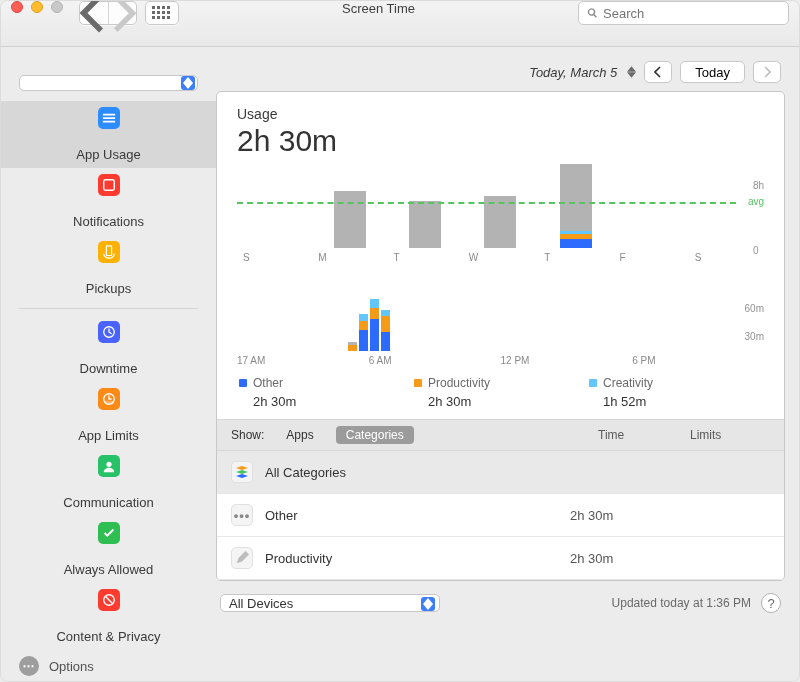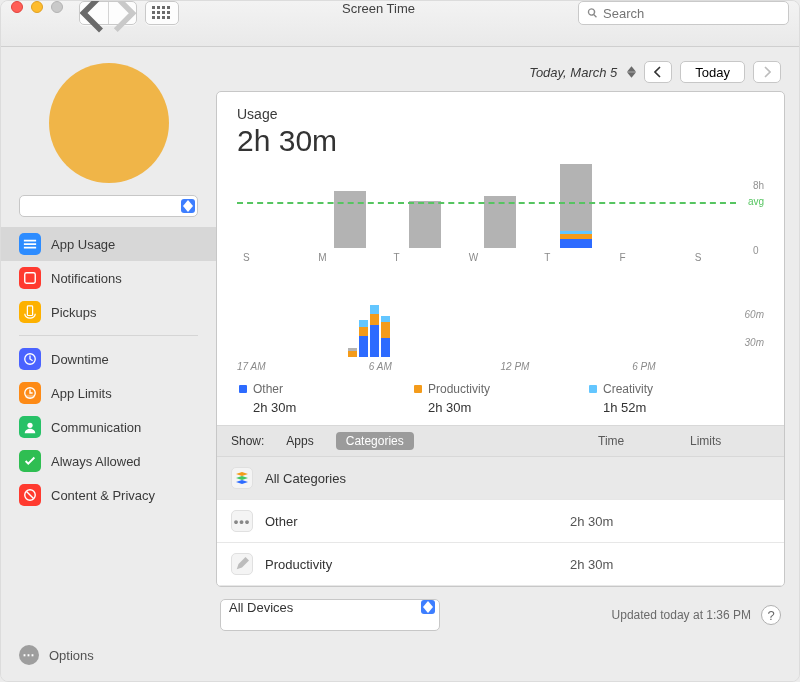--- a/index.html
+++ b/index.html
@@ -55,21 +55,21 @@
   .app { display:flex; height: calc(682px - 46px); }
   .sidebar { width: 215px; background:#ececec; display:flex; flex-direction:column; padding:12px 0;}
   .avatar { width:120px;height:120px;border-radius:50%;background:#f0b548; margin:4px auto 12px;}
   .userselect {
     margin:0 18px 10px; background:#fff;border:1px solid #c7c7c7;border-radius:5px;
     display:flex;align-items:center;justify-content:flex-end;height:22px;padding:0 2px;
   }
   .stepper{display:flex;flex-direction:column;background:#3d7eff;border-radius:3px;padding:1px 2px;gap:0;}
   .stepper svg{width:10px;height:6px;fill:#fff;display:block;}
   .sidebar hr{border:none;border-top:1px solid #d5d5d5;margin:6px 18px;}
-  .sbitem{display:flex;align-items:center;gap:10px;padding:6px 18px;font-size:13px;color:#3a3a3a;}
+  .sbitem{display:flex;align-items:center;gap:18px;padding:6px 18px;font-size:13px;color:#3a3a3a;flex-direction:column;}
   .sbitem.sel{background:#d7d7d7;}
   .sbicon{width:22px;height:22px;border-radius:5px;display:flex;align-items:center;justify-content:center;color:#fff;flex-shrink:0;}
   .sbicon svg{width:14px;height:14px;fill:#fff;}
   .opt{display:flex;align-items:center;gap:10px;padding:6px 18px;margin-top:auto;color:#525252;}
   .opticon{width:20px;height:20px;border-radius:50%;background:#9e9e9e;display:flex;align-items:center;justify-content:center;}
   .opticon span{color:#fff;font-weight:bold;font-size:12px;letter-spacing:1px;}
   
   .main{flex:1;display:flex;flex-direction:column;background:#ececec;padding:10px 14px 0 0;}
   .daterow{display:flex;align-items:center;justify-content:flex-end;gap:8px;padding:4px 4px 8px;}
   .datelabel{font-size:13px;color:#3a3a3a;font-style:italic;}
@@ -88,21 +88,21 @@
   .chart{position:relative;height:100px;}
   .chartrow{display:flex;align-items:flex-end;height:76px;position:relative;}
   .axis-r{position:absolute;right:0;top:8px;height:76px;display:flex;flex-direction:column;justify-content:space-between;font-size:10px;color:#929292;text-align:left;}
   .avgln{position:absolute;left:0;right:28px;top:30px;border-top:2px dashed #56c561;}
   .avglbl{position:absolute;right:0;top:24px;font-size:10px;color:#56c561;}
   .daycol{flex:1;display:flex;flex-direction:column;align-items:center;}
   .bar{width:32px;display:flex;flex-direction:column-reverse;}
   .barseg{width:100%;}
   .daylbls{display:flex;font-size:10px;color:#8a8a8a;margin-top:4px;}
   .daylbls span{flex:1;text-align:left;padding-left:6px;}
-  .chart2{margin-top:29px;font-style:italic;}
+  .chart2{margin-top:23px;}
   .hourlbls{display:flex;font-size:10px;color:#8a8a8a;margin-top:4px;}
   .hourlbls span{flex:1;}
   .hbar{width:9px;display:flex;flex-direction:column-reverse;margin:0 1px;}
   .hrow{display:flex;align-items:flex-end;height:56px;position:relative;padding-right:34px;}
   .legend{display:flex;margin-top:10px;font-size:12px;gap:0;padding-left:2px;}
   .legcol{flex:1;}
   .legrow1{display:flex;align-items:center;gap:6px;color:#6a6a6a;}
   .legsw{width:8px;height:8px;border-radius:1px;}
   .legval{font-size:13px;color:#333;margin-top:4px;margin-left:14px;}
   
@@ -113,21 +113,21 @@
   .colh{color:#5a5a5a;min-width:80px;}
   
   .listrow{display:flex;align-items:center;padding:10px 14px;border-bottom:1px solid #e7e7e7;font-size:13px;}
   .listrow.sel{background:#e9e9e9;}
   .licon{width:22px;height:22px;border-radius:5px;margin-right:12px;display:flex;align-items:center;justify-content:center;background:#f4f4f4;border:1px solid #e0e0e0;}
   .lname{flex:1;}
   .ltime{width:120px;color:#555;}
   .llimit{width:80px;}
   
   .footer{display:flex;align-items:center;gap:10px;padding:12px 4px;}
-  .devsel{display:flex;align-items:flex-start;background:#fff;border:1px solid #c7c7c7;border-radius:5px;height:32px;padding:0 4px 0 8px;min-width:220px;justify-content:space-between;font-size:13px;}
+  .devsel{display:flex;align-items:flex-end;background:#fff;border:1px solid #c7c7c7;border-radius:5px;height:18px;padding:0 4px 0 8px;min-width:220px;justify-content:space-between;font-size:13px;}
   .updated{color:#6a6a6a;font-size:12px;margin-left:auto;}
   .help{width:20px;height:20px;border:1px solid #b0b0b0;border-radius:50%;display:flex;align-items:center;justify-content:center;font-size:13px;color:#6a6a6a;background:#fff;}
 </style>
 </head>
 <body>
 
 <div class="titlebar">
   <div class="traffic">
     <div class="dot red"></div>
     <div class="dot yellow"></div>

